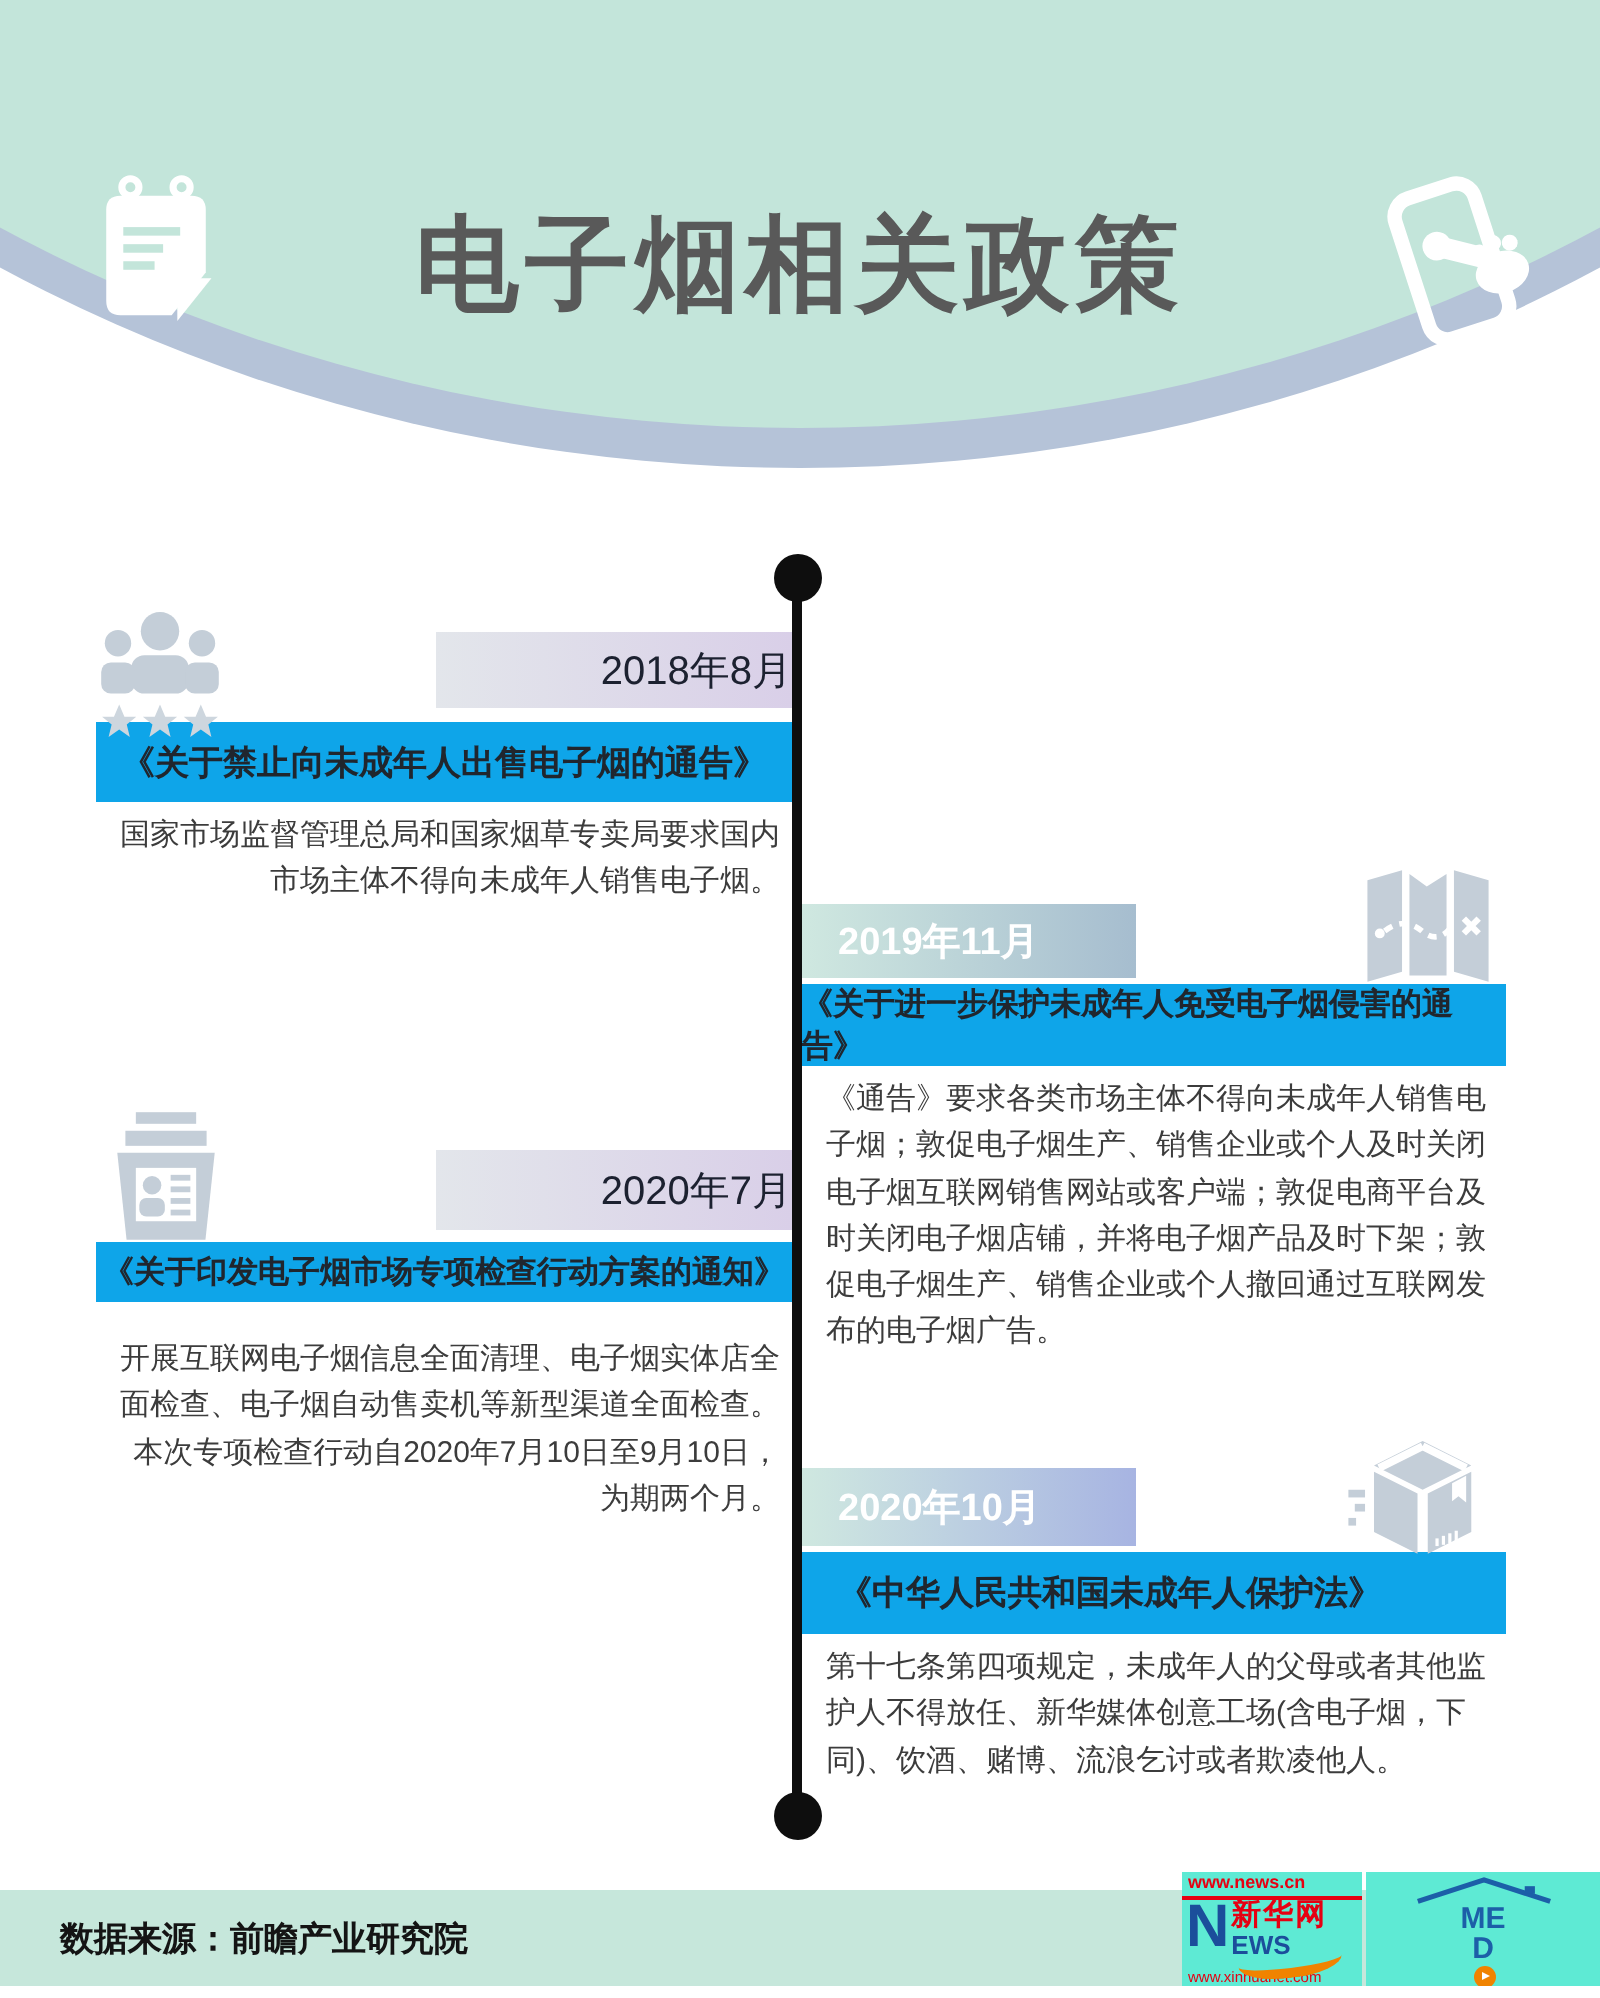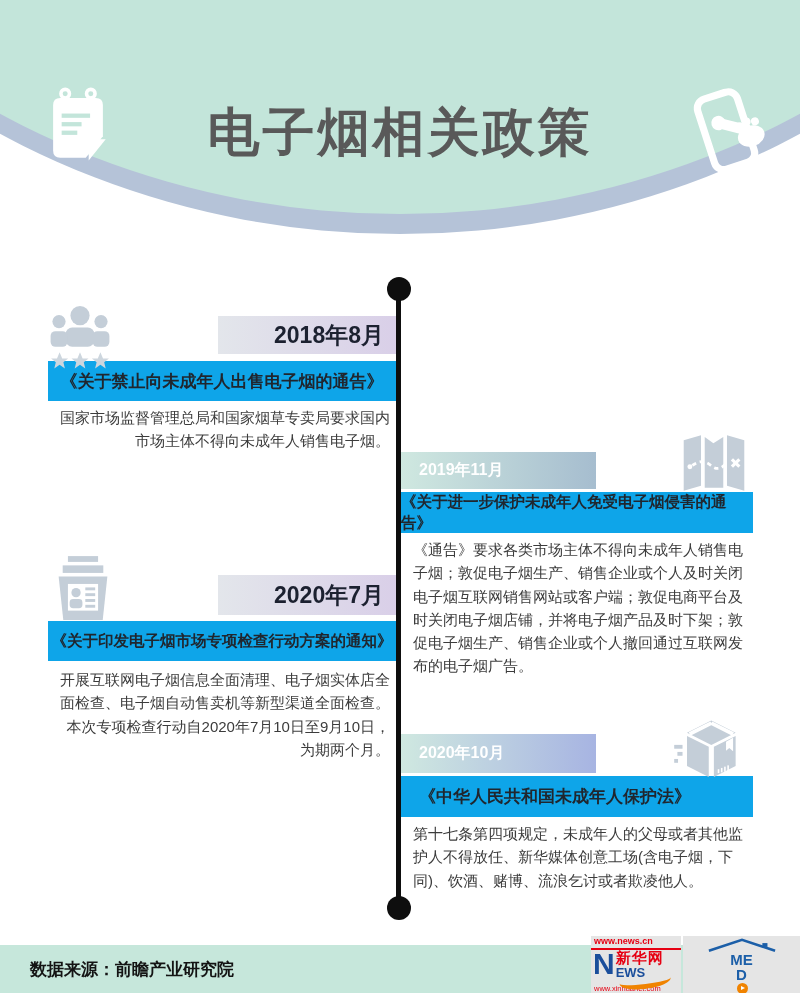--- a/index.html
+++ b/index.html
@@ -19,56 +19,56 @@
   .calendar-icon{left:46px;top:84px;}
   .phone-icon{left:690px;top:88px;transform:rotate(-6deg);}
   
   .spine{position:absolute;left:396px;top:289px;width:5px;height:619px;background:#0e0e0e;z-index:1;}
   .spine-dot{position:absolute;left:387px;width:24px;height:24px;border-radius:50%;background:#0e0e0e;z-index:1;}
   .dot-top{top:277px;}
   .dot-bottom{top:896px;}
   
   .entry *{box-sizing:border-box;}
   .date-bar{position:absolute;height:38px;display:flex;align-items:center;z-index:2;}
-  .date-bar.left{left:218px;width:178px;justify-content:flex-end;padding-right:12px;
+  .date-bar.left{left:218px;width:178px;justify-content:flex-end;
     background:linear-gradient(90deg,#e3e6eb 0%,#d9cfe8 100%);
-    font-size:23px;font-weight:700;color:#1c2130;}
-  .date-bar.right{left:401px;width:195px;justify-content:flex-start;padding-left:18px;
-    font-size:16px;font-weight:700;color:#ffffff;}
+    font-size:20px;font-weight:400;color:#1c2130;}
+  .date-bar.right{left:401px;width:167px;justify-content:flex-start;padding-left:18px;
+    font-size:19px;font-weight:700;color:#ffffff;}
   .grad-2019{background:linear-gradient(90deg,#cfe8e0 0%,#a6bdcf 100%);}
   .grad-2020b{background:linear-gradient(90deg,#cfe8e0 0%,#a7b4e2 100%);}
   .title-bar{position:absolute;display:flex;align-items:center;background:#0ea5e9;
     color:#20262e;font-weight:700;z-index:2;}
   .title-bar.left{left:48px;width:348px;justify-content:center;}
   .title-bar.right{left:401px;width:352px;}
   .body-text{position:absolute;font-size:15px;line-height:1.55;color:#3c3c3c;z-index:2;}
   .body-text.left{text-align:right;}
   .side-icon{position:absolute;z-index:3;line-height:0;}
   
   .e2018 .date-bar{top:316px;}
   .e2018 .title-bar{top:361px;height:40px;font-size:17px;}
   .e2018 .body-text{left:58px;top:406px;width:332px;}
   .e2018 .side-icon{left:50px;top:300px;}
   .e2019 .date-bar{top:452px;height:37px;}
   .e2019 .title-bar{top:492px;height:41px;font-size:15.5px;justify-content:center;}
   .e2019 .body-text{left:413px;top:538px;width:342px;}
   .e2019 .side-icon{left:680px;top:432px;}
   .e2020a .date-bar{top:575px;height:40px;}
-  .e2020a .title-bar{top:621px;height:40px;font-size:15.5px;}
+  .e2020a .title-bar{top:621px;height:30px;font-size:15.5px;}
   .e2020a .body-text{left:58px;top:668px;width:332px;}
   .e2020a .side-icon{left:54px;top:556px;}
   .e2020b .date-bar{top:734px;height:39px;}
   .e2020b .title-bar{top:776px;height:41px;font-size:17px;justify-content:flex-start;padding-left:18px;}
   .e2020b .body-text{left:413px;top:822px;width:342px;}
   .e2020b .side-icon{left:674px;top:718px;}
   
   .footer-bar{position:absolute;left:0;top:945px;width:708px;height:48px;background:#c6e7db;
     display:flex;align-items:center;z-index:2;}
   .source-text{margin-left:30px;font-size:17px;color:#141414;font-weight:600;}
-  .logo-block{position:absolute;top:936px;height:57px;background:#e5e5e5;z-index:3;overflow:hidden;}
+  .logo-block{position:absolute;top:936px;height:57px;background:#5eead4;z-index:3;overflow:hidden;}
   .xinhua-block{left:591px;width:90px;}
   .med-block{left:683px;width:117px;}
   .xh-top{font-size:9px;font-weight:700;color:#e60012;border-bottom:2px solid #e60012;
     padding:1px 2px 1px 3px;line-height:1.1;}
   .xh-mid{display:flex;align-items:flex-start;padding-left:2px;position:relative;height:34px;}
   .xh-n{font-size:30px;font-weight:800;color:#1b4e9b;line-height:0.95;}
   .xh-col{display:flex;flex-direction:column;margin-left:1px;}
   .xh-cn{font-size:15px;font-weight:800;color:#e60012;letter-spacing:1px;line-height:1.05;}
   .xh-ews{font-size:13px;font-weight:800;color:#1b4e9b;line-height:1;}
   .xh-swoosh{position:absolute;left:28px;top:22px;width:52px;height:12px;border:0;

